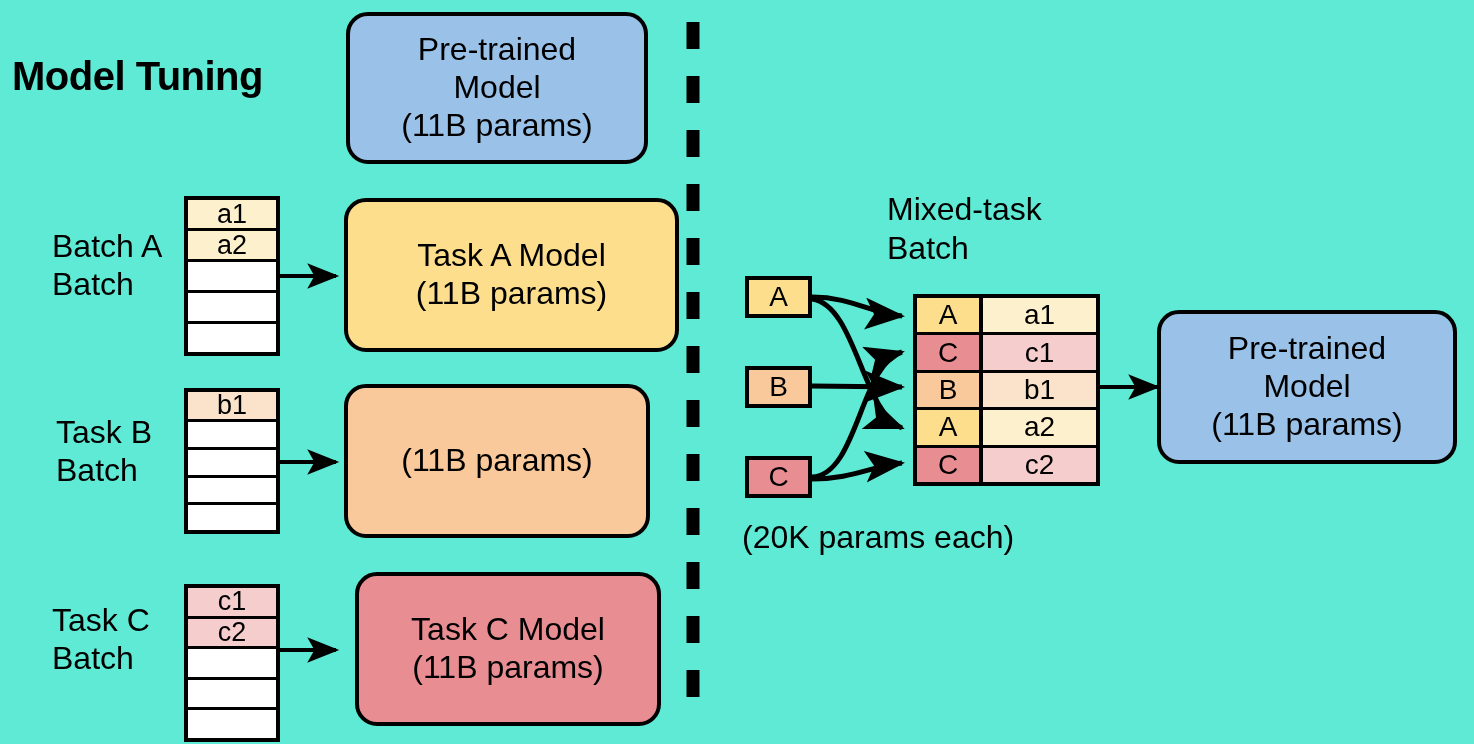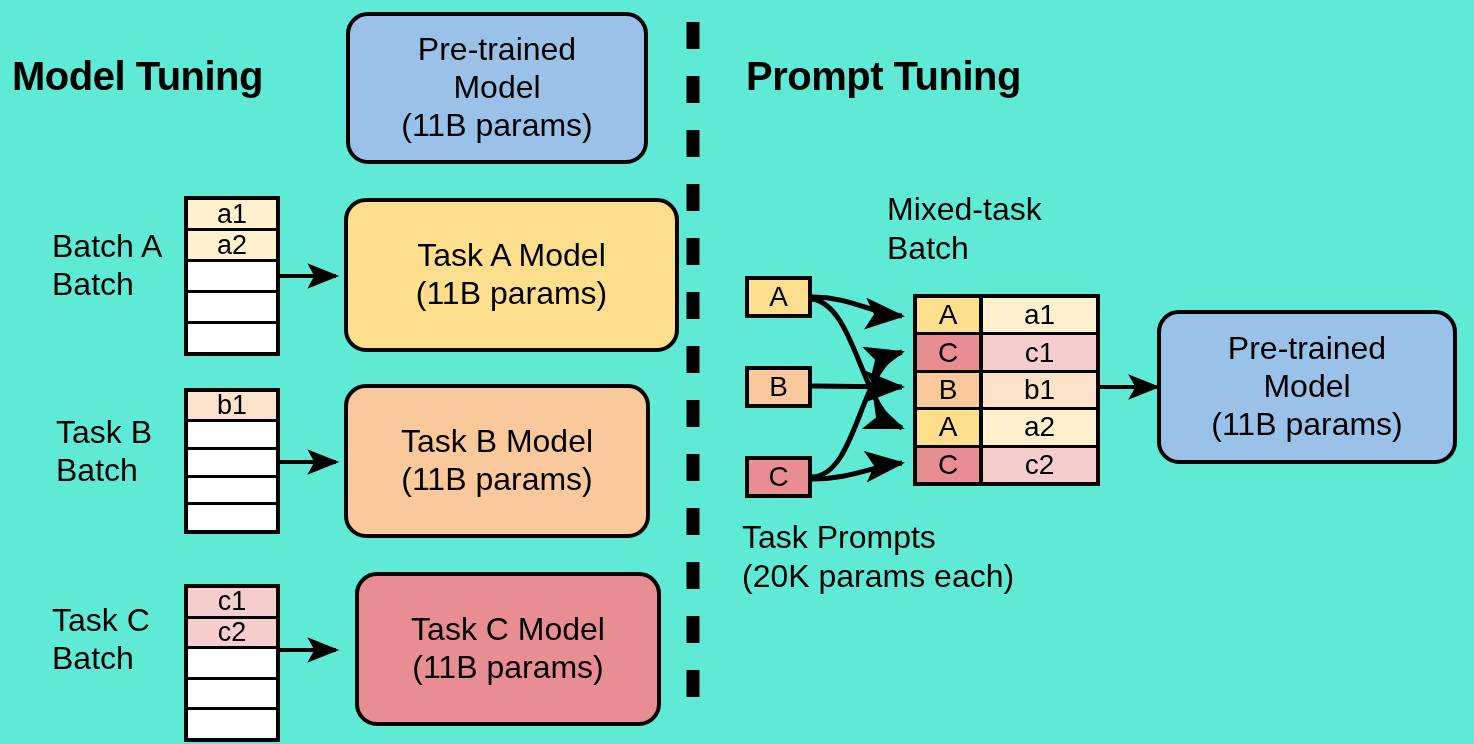--- a/index.html
+++ b/index.html
@@ -228,21 +228,20 @@
 
   <div class="abs batch-stack" style="left:184px; top:388px; width:96px; height:146px;">
     <div class="batch-cell" style="background:#FAE3CA;">b1</div>
     <div class="batch-cell"></div>
     <div class="batch-cell"></div>
     <div class="batch-cell"></div>
     <div class="batch-cell"></div>
   </div>
 
   <div class="abs model-box" style="left:344px; top:384px; width:306px; height:154px; background:#F9C99B;">
-    <div class="line">Task B Model</div>
     <div class="line">(11B params)</div>
   </div>
 
   <div class="abs batch-label" style="left:52px; top:602px;">
     <div>Task C</div>
     <div>Batch</div>
   </div>
 
   <div class="abs batch-stack" style="left:184px; top:584px; width:96px; height:158px;">
     <div class="batch-cell" style="background:#F5CDCD;">c1</div>
@@ -250,21 +249,20 @@
     <div class="batch-cell"></div>
     <div class="batch-cell"></div>
     <div class="batch-cell"></div>
   </div>
 
   <div class="abs model-box" style="left:344px; top:572px; width:306px; height:154px; background:#E88E92;margin-left:11px;">
     <div class="line">Task C Model</div>
     <div class="line">(11B params)</div>
   </div>
 
-  <div class="abs section-title" style="left:746px; top:56px;">Prompt Tuning</div>
 
   <div class="abs caption" style="left:887px; top:190px; width:230px;">
     <div>Mixed-task</div>
     <div>Batch</div>
   </div>
 
   <div class="abs prompt-chip" style="left:745px; top:276px; width:67px; height:42px; background:#FCDE8C;">
     <span>A</span>
   </div>
   <div class="abs prompt-chip" style="left:745px; top:366px; width:67px; height:42px; background:#F9C99B;">
@@ -296,21 +294,20 @@
       <div class="mixed-val" style="background:#FDF0CC;">a2</div>
     </div>
 
     <div class="mixed-row">
       <div class="mixed-tag" style="background:#E88E92;">C</div>
       <div class="mixed-val" style="background:#F5CDCD;">c2</div>
     </div>
   </div>
 
   <div class="abs caption-left" style="left:742px; top:518px;">
-    <div>Task Prompts</div>
     <div>(20K params each)</div>
   </div>
 
   <div class="abs model-box" style="left:1157px; top:310px; width:300px; height:154px; background:#9AC2E8;">
     <div class="line">Pre-trained</div>
     <div class="line">Model</div>
     <div class="line">(11B params)</div>
   </div>
 
 </div>

